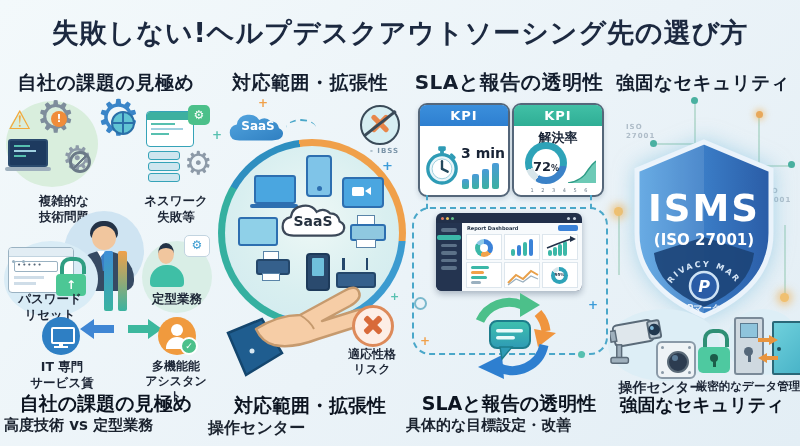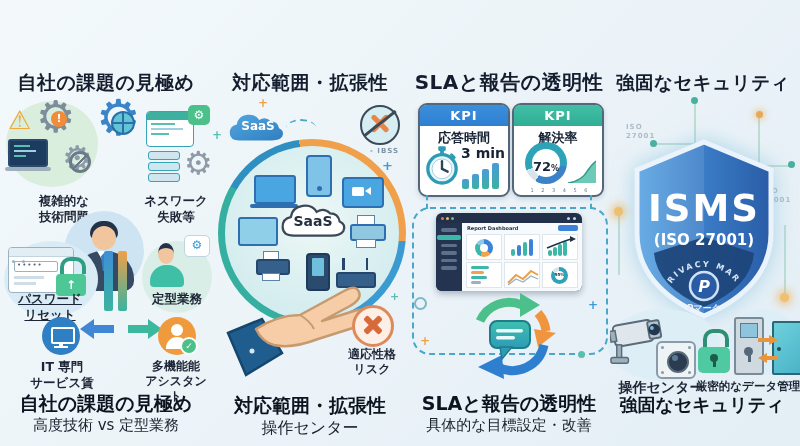--- a/index.html
+++ b/index.html
@@ -4,21 +4,21 @@
 <style>
   html,body{margin:0;padding:0;background:#dfe7ee;}
   .stage{position:relative;width:800px;height:446px;overflow:hidden;
     background:linear-gradient(135deg,#f3f9fb 0%,#ebf3f8 55%,#e3eef5 100%);
     font-family:"DejaVu Sans","Liberation Sans",sans-serif;color:#1b2433;}
   .abs{position:absolute;}
   .main-title{position:absolute;top:15px;left:0;right:0;text-align:center;
     font-size:27px;font-weight:bold;color:#1c2940;letter-spacing:1px;}
   .hd{position:absolute;font-weight:bold;color:#141e2e;text-align:center;letter-spacing:.5px;}
   .cap{position:absolute;font-weight:bold;color:#0c1420;text-align:center;}
-  .subcap{position:absolute;font-weight:normal;color:#1a222e;text-align:center;}
+  .subcap{position:absolute;font-weight:bold;color:#1a222e;text-align:left;}
   .lbl{position:absolute;font-weight:bold;color:#1d2636;text-align:center;
     white-space:pre-line;line-height:1.25;}
   .bubble{position:absolute;border-radius:50%;}
   .gear{position:absolute;line-height:1;font-weight:bold;}
   .win{position:absolute;background:#fff;border:1.5px solid #9ab2c2;border-radius:4px;overflow:hidden;}
   .bar{position:absolute;border-radius:2px;}
   .kpi{position:absolute;background:#fff;border:2px solid #55677a;border-radius:9px;
     box-shadow:0 2px 5px rgba(30,60,90,.18);}
   .kpi-head{height:21px;border-radius:6px 6px 0 0;color:#fff;font-weight:bold;
     font-size:13px;text-align:center;line-height:21px;letter-spacing:1px;}
@@ -32,20 +32,21 @@
   .sparkle{position:absolute;font-weight:bold;line-height:1;}
   .circuit{position:absolute;background:#bcdcd4;}
   .faint{position:absolute;font-size:7px;font-weight:bold;color:#aebcc8;
     white-space:pre-line;line-height:1.3;letter-spacing:1px;}
 </style>
 </head>
 <body>
 
 <div class="stage">
 
+  <div class="main-title">失敗しない!ヘルプデスクアウトソーシング先の選び方</div>
 
   <div class="hd" style="left:2px;top:70px;width:208px;font-size:19px;">自社の課題の見極め</div>
 
   <div class="abs" style="left:0;top:95px;width:212px;height:296px;">
 
     <div class="bubble" style="left:6px;top:6px;width:92px;height:86px;background:#d9eedd;"></div>
     <div class="abs" style="left:8px;top:10px;font-size:26px;color:#f2a93c;">⚠</div>
     <div class="gear" style="left:36px;top:0px;font-size:44px;color:#7e8d9c;">⚙
       <div class="abs" style="left:15px;top:16px;width:16px;height:16px;border-radius:50%;background:#f08c3a;color:#fff;font-size:11px;text-align:center;line-height:16px;">!</div>
     </div>
@@ -102,21 +103,21 @@
         <span style="display:inline-block;width:3px;height:3px;border-radius:50%;background:#9ab2c2;margin:2px 0 0 2px;"></span>
       </div>
       <div style="margin:4px 0 0 5px;width:40px;height:9px;border:1px solid #9ab2c2;border-radius:2px;font-size:7px;line-height:7px;color:#567;letter-spacing:1px;padding-left:2px;">•••••</div>
       <div style="margin:4px 0 0 5px;width:30px;height:3px;background:#cfdde8;"></div>
       <div style="margin:3px 0 0 5px;width:22px;height:3px;background:#cfdde8;"></div>
     </div>
     <div class="abs" style="left:56px;top:162px;">
       <div style="width:18px;height:13px;border:4px solid #2f9e82;border-bottom:none;border-radius:10px 10px 0 0;margin-left:4px;"></div>
       <div style="width:30px;height:22px;background:#4cc795;border-radius:4px;color:#fff;font-size:12px;font-weight:bold;text-align:center;line-height:22px;">↑</div>
     </div>
-    <div class="lbl" style="left:0px;top:196px;width:100px;font-size:12.5px;text-decoration:underline;">パスワード
+    <div class="lbl" style="left:0px;top:196px;width:100px;font-size:12.5px;">パスワード
 リセット</div>
 
     <div class="bubble" style="left:142px;top:146px;width:70px;height:72px;background:#d9eee6;"></div>
     <div class="abs" style="left:150px;top:148px;">
       <div style="width:16px;height:16px;border-radius:50%;background:#f1c69e;border-top:5px solid #233246;margin-left:8px;"></div>
       <div style="width:34px;height:22px;border-radius:16px 16px 4px 4px;background:#3fbfa6;margin-top:1px;"></div>
     </div>
     <div class="abs" style="left:184px;top:140px;width:24px;height:20px;background:#fff;border:1.5px solid #c2d4e0;border-radius:5px;color:#3a9bd0;font-size:12px;text-align:center;line-height:19px;">⚙</div>
     <div class="lbl" style="left:144px;top:196px;width:66px;font-size:12.5px;">定型業務</div>
 
@@ -233,21 +234,20 @@
 
   <div class="cap" style="left:208px;top:393px;width:204px;font-size:19px;">対応範囲・拡張性</div>
   <div class="subcap" style="left:208px;top:418px;width:204px;font-size:16px;">操作センター</div>
 
   <div class="hd" style="left:406px;top:69px;width:206px;font-size:20px;">SLAと報告の透明性</div>
 
   <div class="abs" style="left:410px;top:95px;width:200px;height:296px;">
 
     <div class="kpi" style="left:8px;top:8px;width:88px;height:90px;">
       <div class="kpi-head" style="background:linear-gradient(#3b8fdc,#2e7fd0);">KPI</div>
-      <div class="kpi-title">応答時間</div>
       <svg class="abs" style="left:5px;top:40px;" width="34" height="42" viewBox="0 0 36 42">
         <rect x="14" y="0" width="8" height="5" rx="1.5" fill="#2e9bb5"></rect>
         <rect x="16" y="4" width="4" height="4" fill="#2e9bb5"></rect>
         <line x1="28" y1="9" x2="31" y2="12" stroke="#2e9bb5" stroke-width="3" stroke-linecap="round"></line>
         <circle cx="18" cy="24" r="15" fill="#eaf6fa" stroke="#2e9bb5" stroke-width="3.5"></circle>
         <circle cx="18" cy="24" r="10.5" fill="#fff" stroke="#9fcfdd" stroke-width="1"></circle>
         <line x1="18" y1="24" x2="18" y2="16" stroke="#23485c" stroke-width="2.5" stroke-linecap="round"></line>
         <line x1="18" y1="24" x2="24" y2="27" stroke="#23485c" stroke-width="2.5" stroke-linecap="round"></line>
       </svg>
       <div class="abs" style="left:40px;top:40px;width:46px;font-size:14px;font-weight:bold;color:#182335;text-align:center;">3 min</div>

